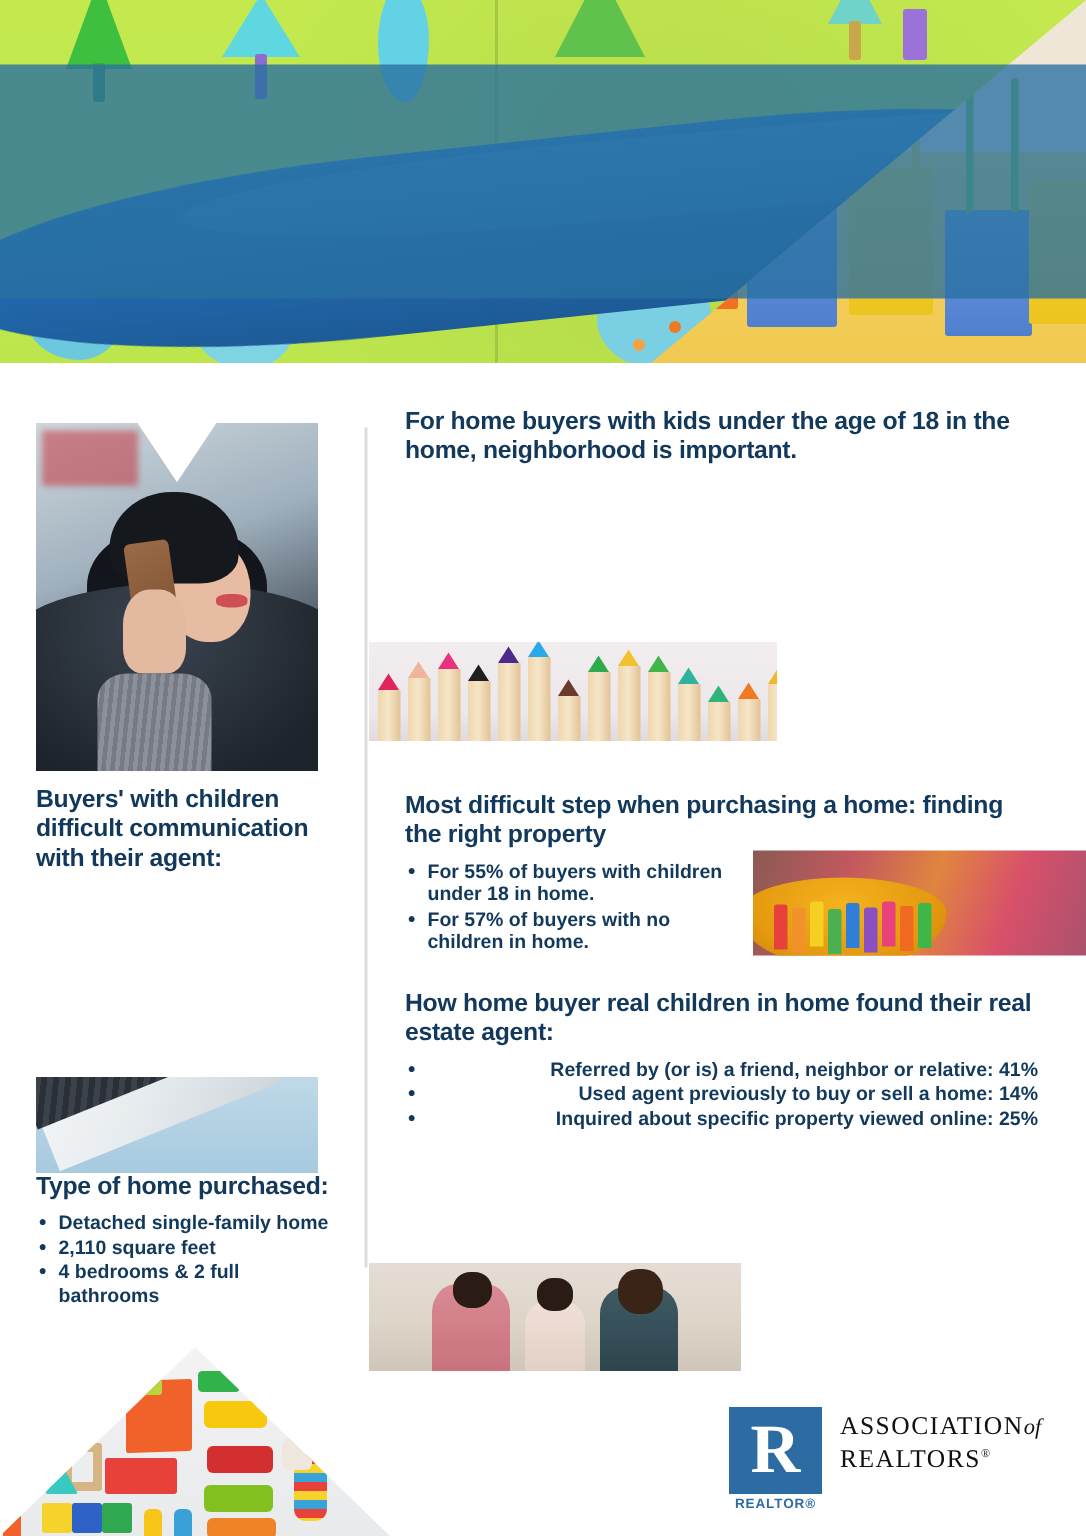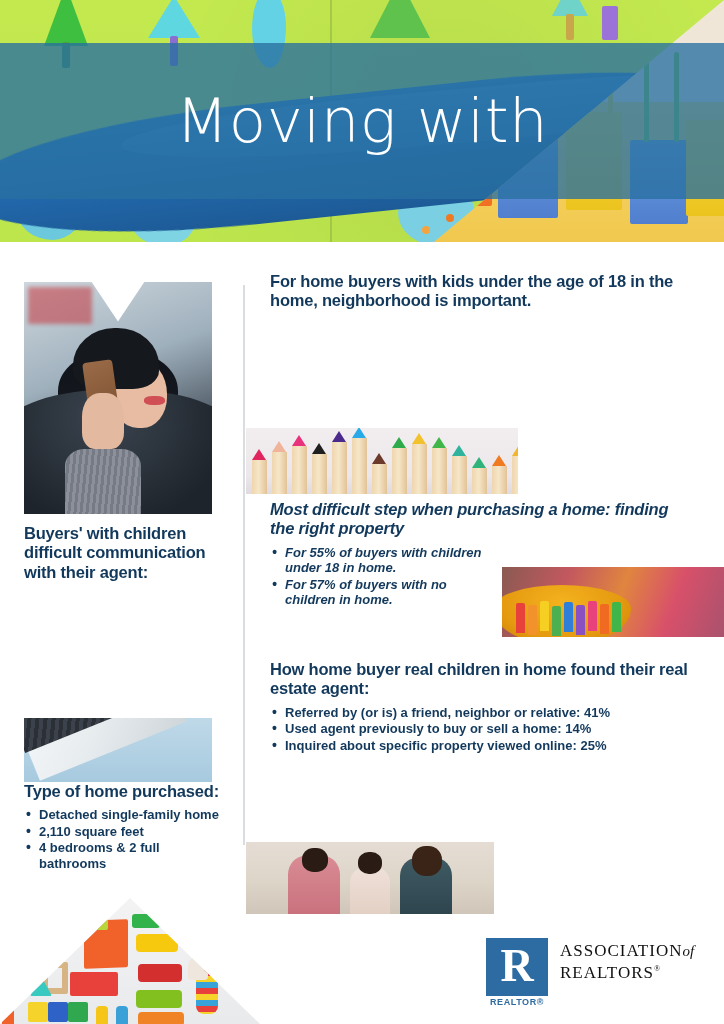--- a/index.html
+++ b/index.html
@@ -244,21 +244,20 @@
     <div class="bag" style="left:196px;top:140px;width:58px;height:84px;background:linear-gradient(180deg,#6f9fe0,#4f7fce);"></div>
     <div class="strap" style="left:210px;top:60px;height:82px;background:#8ad04a;"></div>
     <div class="strap" style="left:240px;top:52px;height:90px;background:#8ad04a;"></div>
 
     <div class="bag" style="left:252px;top:120px;width:46px;height:96px;background:linear-gradient(180deg,#f5d83f,#ecc41f);"></div>
     <div style="position:absolute;left:226px;top:24px;width:12px;height:12px;border:2px solid #6b6152;border-radius:50%;"></div>
   </div>
 
   <div class="hdr-banner"></div>
   <div class="hdr-title">
-    <span>Moving with</span>
   </div>
 </div>
 
 <div class="divider"></div>
 
 <div class="photo ph-woman">
   <div class="sign"></div>
   <div class="hair"></div>
   <div class="coat"></div>
   <div class="face"></div>
@@ -350,21 +349,21 @@
       <span class="tip" style="border-bottom-color:#2fb37a;"></span>
     </div>
   <div class="pencil" style="left:246px;height:28px;">
       <span class="tip" style="border-bottom-color:#f07a22;"></span>
     </div>
   <div class="pencil" style="left:266px;height:38px;">
       <span class="tip" style="border-bottom-color:#f2b52e;"></span>
     </div>
 </div>
 
-<div style="position:absolute;left:270px;top:500px;width:422px;font-style:italic;">
+<div style="position:absolute;left:270px;top:528px;width:422px;">
   <h2 class="sec">Most difficult step when purchasing a home: finding the right property</h2>
   <ul class="bul" style="width:230px;margin-left:0;">
     <li>For 55% of buyers with children under 18 in home.</li>
     <li>For 57% of buyers with no children in home.</li>
   </ul>
 </div>
 
 <div class="photo ph-crayons">
   <div class="bowl"></div>
   <div class="cr" style="left:14px;bottom:4px;background:#e8413c;"></div>
@@ -373,21 +372,21 @@
   <div class="cr" style="left:50px;bottom:1px;background:#4caf50;"></div>
   <div class="cr" style="left:62px;bottom:5px;background:#2f7ed8;"></div>
   <div class="cr" style="left:74px;bottom:2px;background:#8a4fc0;"></div>
   <div class="cr" style="left:86px;bottom:6px;background:#e8417c;"></div>
   <div class="cr" style="left:98px;bottom:3px;background:#f06a22;"></div>
   <div class="cr" style="left:110px;bottom:5px;background:#3fb54a;"></div>
 </div>
 
 <div style="position:absolute;left:270px;top:660px;width:422px;">
   <h2 class="sec">How home buyer real children in home found their real estate agent:</h2>
-  <ul class="bul" style="margin-left:0;">
+  <ul class="bul" style="margin-left:0;text-align:right;">
     <li>Referred by (or is) a friend, neighbor or relative: 41%</li>
     <li>Used agent previously to buy or sell a home: 14%</li>
     <li>Inquired about specific property viewed online: 25%</li>
   </ul>
 </div>
 
 <div class="photo ph-kids">
   <div class="kid" style="left:42px;width:52px;height:58px;background:linear-gradient(180deg,#d98b94 0%,#c9727e 100%);"></div>
   <div class="kid" style="left:104px;width:40px;height:46px;background:linear-gradient(180deg,#efe0d8 0%,#e3d0c5 100%);"></div>
   <div class="kid" style="left:154px;width:52px;height:56px;background:linear-gradient(180deg,#3f5a63 0%,#2e454e 100%);"></div>

